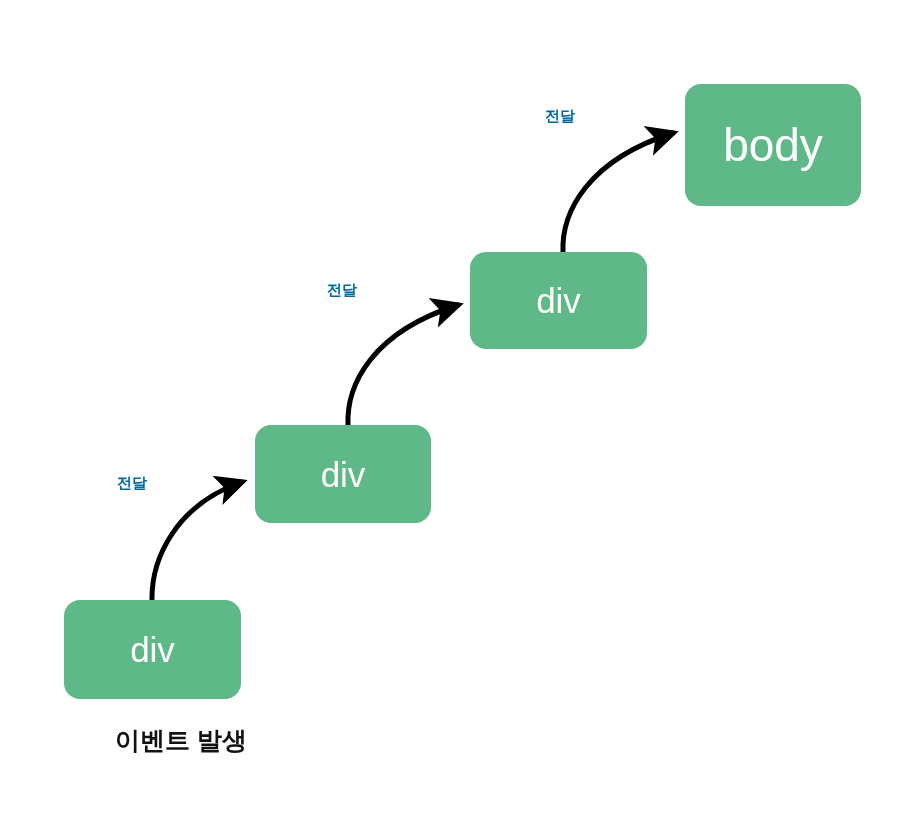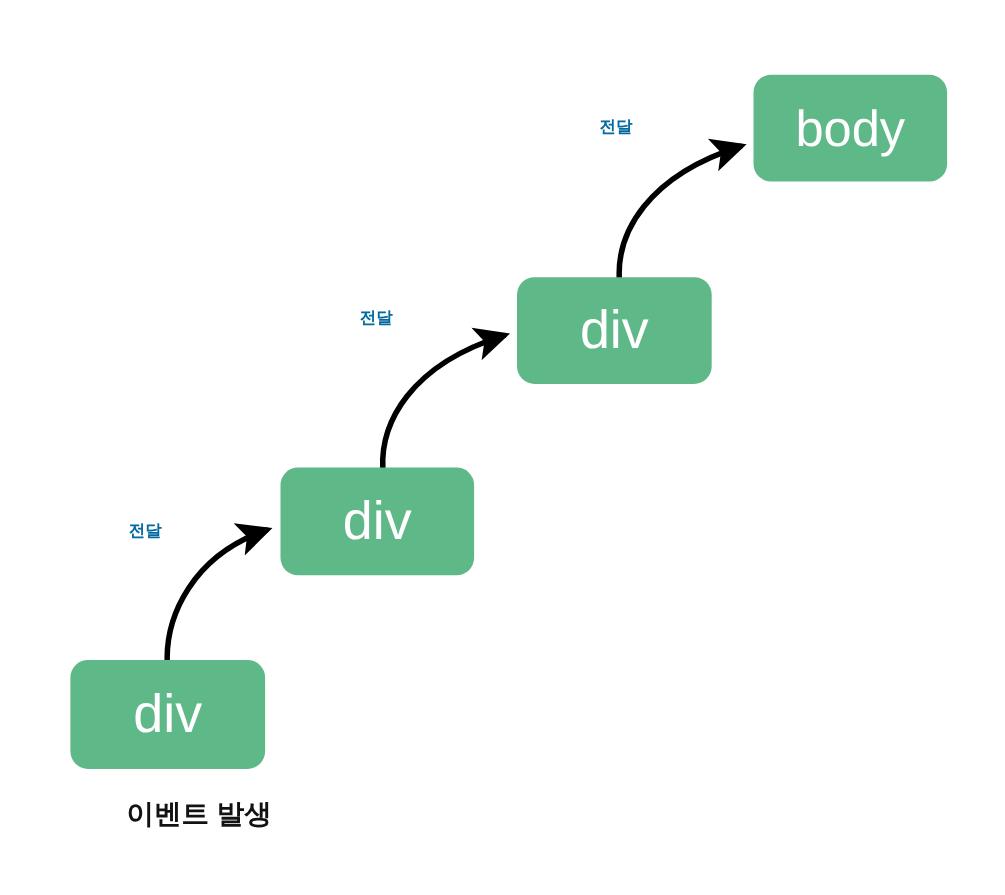--- a/index.html
+++ b/index.html
@@ -21,21 +21,21 @@
     position: absolute;
     background: #5fb887;
     border-radius: 16px;
     display: flex;
     align-items: center;
     justify-content: center;
     box-sizing: border-box;
   }
   .node-label {
     color: #ffffff;
-    font-size: 49px;
+    font-size: 35px;
     font-weight: 400;
     line-height: 1;
     letter-spacing: 0px;
     font-family: "Liberation Sans", "DejaVu Sans", sans-serif;
     user-select: none;
   }
   #node-body .node-label {
     font-size: 46px;
   }
   .edge-label {
@@ -64,21 +64,21 @@
     left: 0;
     top: 0;
     width: 914px;
     height: 814px;
     pointer-events: none;
   }
   
   #node-div-1 { left: 64px;  top: 600px; width: 177px; height: 99px; }
   #node-div-2 { left: 255px; top: 425px; width: 176px; height: 98px; }
   #node-div-3 { left: 470px; top: 252px; width: 177px; height: 97px; }
-  #node-body  { left: 685px; top: 68px;  width: 176px; height: 97px; }
+  #node-body  { left: 685px; top: 84px;  width: 176px; height: 122px; }
 
   
   #edge-label-1 { left: 117px; top: 475px; }
   #edge-label-2 { left: 327px; top: 282px; }
   #edge-label-3 { left: 545px; top: 108px; }
 
   
   #caption-event { left: 115px; top: 728px; }
 </style>
 </head>

